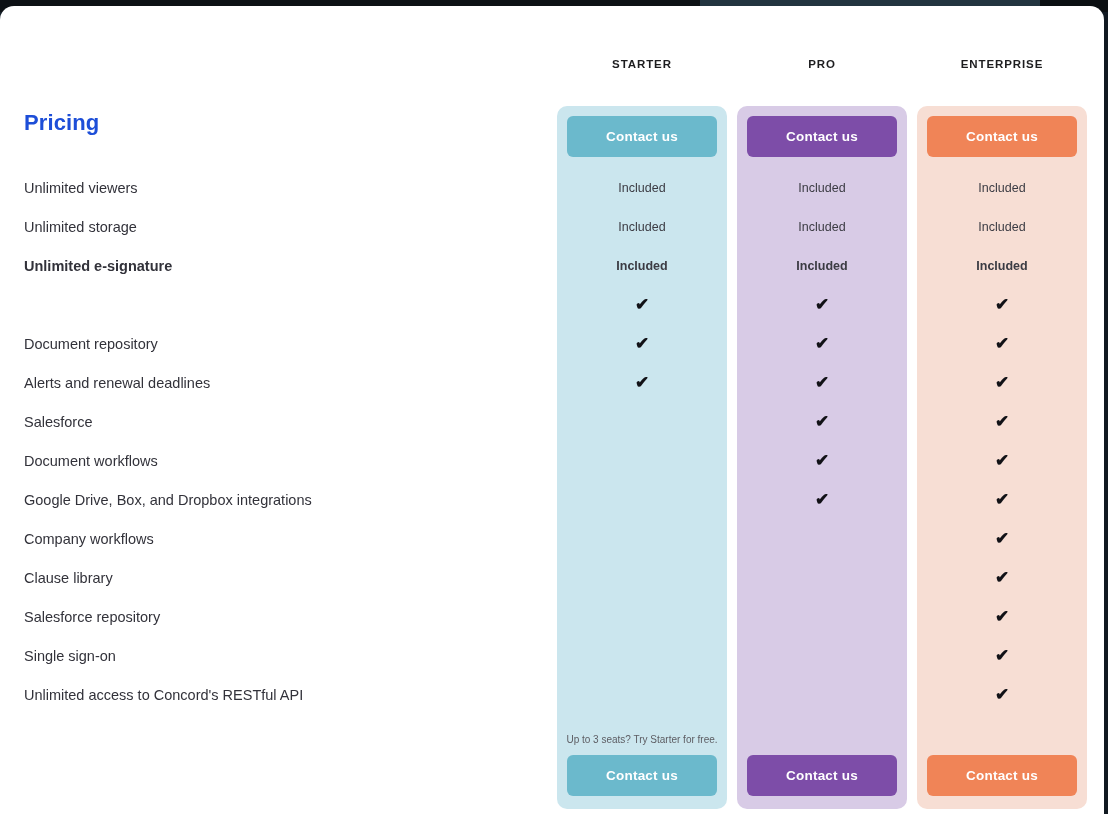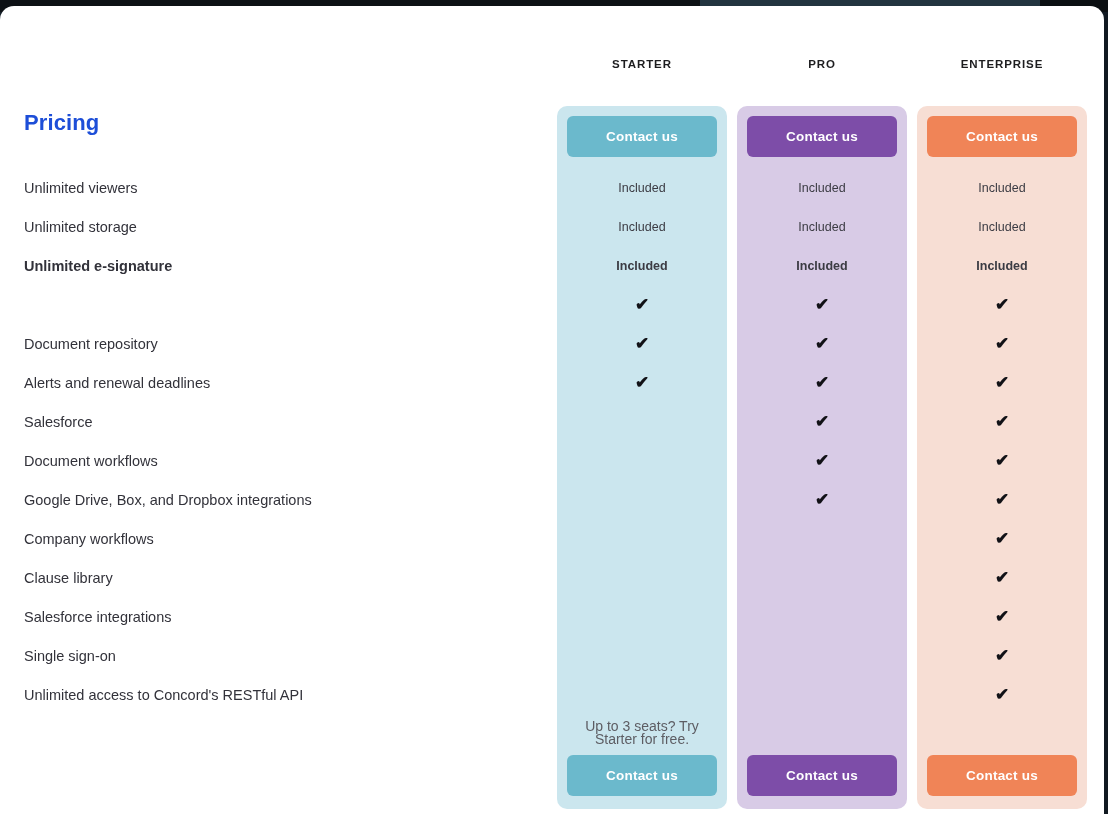--- a/index.html
+++ b/index.html
@@ -57,21 +57,21 @@
     border-radius:6px;display:flex;align-items:center;justify-content:center;
     font-size:13.5px;font-weight:700;color:#ffffff;letter-spacing:.2px;
     box-sizing:border-box;
   }
   .btn-starter{background:#6bb9cc;}
   .btn-pro{background:#7d4da8;}
   .btn-ent{background:#f08457;}
 
   .note{
     position:absolute;bottom:63px;left:8px;width:154px;
-    text-align:center;font-size:14px;line-height:13px;color:#5d5d63;
+    text-align:center;font-size:10px;line-height:13px;color:#5d5d63;
   }
 
   
   .rows{position:absolute;top:100px;left:0;width:1104px;height:708px;}
   .row{position:absolute;left:0;width:1104px;height:39px;}
   .feat-label{
     position:absolute;left:24px;top:0;height:39px;display:flex;align-items:center;
     font-size:14.5px;color:#32323a;white-space:nowrap;
   }
   .cell{
@@ -240,21 +240,21 @@
       </div>
       <div class="row" style="top: 452px;">
         <div class="feat-label">Clause library</div>
         <div class="cell c-starter"></div>
         <div class="cell c-pro"></div>
         <div class="cell c-ent">
           <span class="check">✔</span>
         </div>
       </div>
       <div class="row" style="top: 491px;">
-        <div class="feat-label">Salesforce integrations</div>
+        <div class="feat-label">Salesforce repository</div>
         <div class="cell c-starter"></div>
         <div class="cell c-pro"></div>
         <div class="cell c-ent">
           <span class="check">✔</span>
         </div>
       </div>
       <div class="row" style="top: 530px;">
         <div class="feat-label">Single sign-on</div>
         <div class="cell c-starter"></div>
         <div class="cell c-pro"></div>

